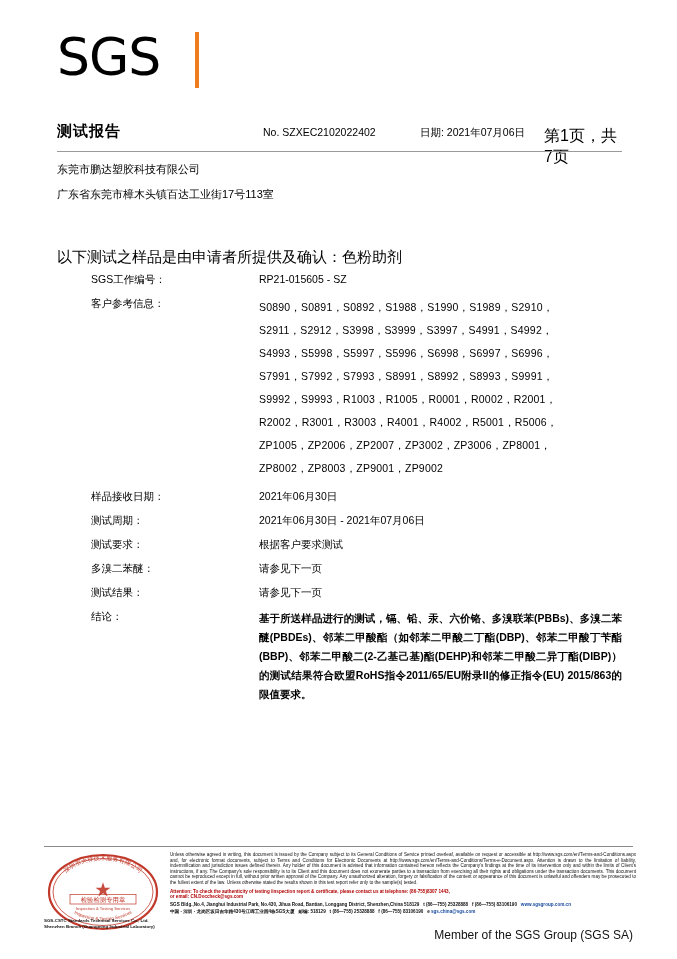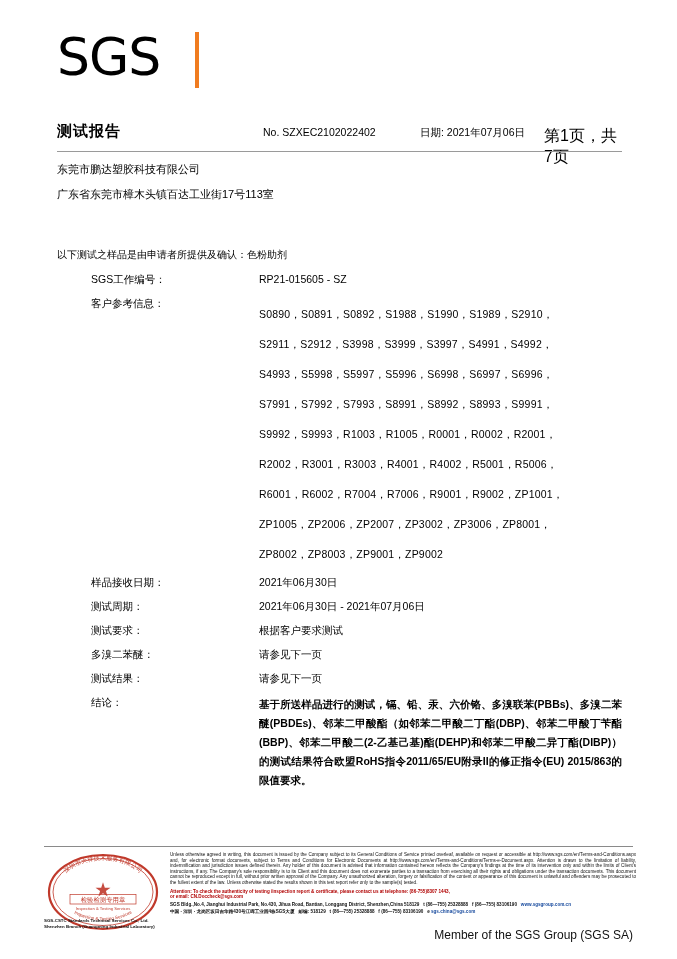--- a/index.html
+++ b/index.html
@@ -103,21 +103,21 @@
     left: 57px;
     top: 187px;
     font-size: 11px;
   }
 
   
   .sample-stmt {
     position: absolute;
     left: 57px;
     top: 248px;
-    font-size: 10px;
+    font-size: 15px;
   }
 
   
   .fields {
     position: absolute;
     left: 57px;
     top: 272px;
     width: 565px;
   }
   .field-row {
@@ -137,21 +137,20 @@
     font-size: 10.5px;
     line-height: 15px;
   }
   .refs-list {
     line-height: 23px;
     font-size: 10.5px;
     letter-spacing: 0.2px;
   }
   .refs-line {
     white-space: nowrap;
-    margin-top: 7px;
   }
   .refs-line.indent {
     padding-left: 0px;
   }
   .conclusion {
     line-height: 19px;
     text-align: justify;
     font-size: 10.5px;
     font-weight: bold;
   }
@@ -257,21 +256,20 @@
 
     <div class="field-row">
       <div class="field-label">客户参考信息：</div>
       <div class="field-value refs-list">
         <div class="refs-line">S0890，S0891，S0892，S1988，S1990，S1989，S2910，</div>
         <div class="refs-line">S2911，S2912，S3998，S3999，S3997，S4991，S4992，</div>
         <div class="refs-line">S4993，S5998，S5997，S5996，S6998，S6997，S6996，</div>
         <div class="refs-line">S7991，S7992，S7993，S8991，S8992，S8993，S9991，</div>
         <div class="refs-line">S9992，S9993，R1003，R1005，R0001，R0002，R2001，</div>
         <div class="refs-line">R2002，R3001，R3003，R4001，R4002，R5001，R5006，</div>
-        <div class="refs-line">R6001，R6002，R7004，R7006，R9001，R9002，ZP1001，</div>
         <div class="refs-line indent">ZP1005，ZP2006，ZP2007，ZP3002，ZP3006，ZP8001，</div>
         <div class="refs-line indent">ZP8002，ZP8003，ZP9001，ZP9002</div>
       </div>
     </div>
 
     <div class="field-row gap-top">
       <div class="field-label">样品接收日期：</div>
       <div class="field-value">2021年06月30日</div>
     </div>
 

